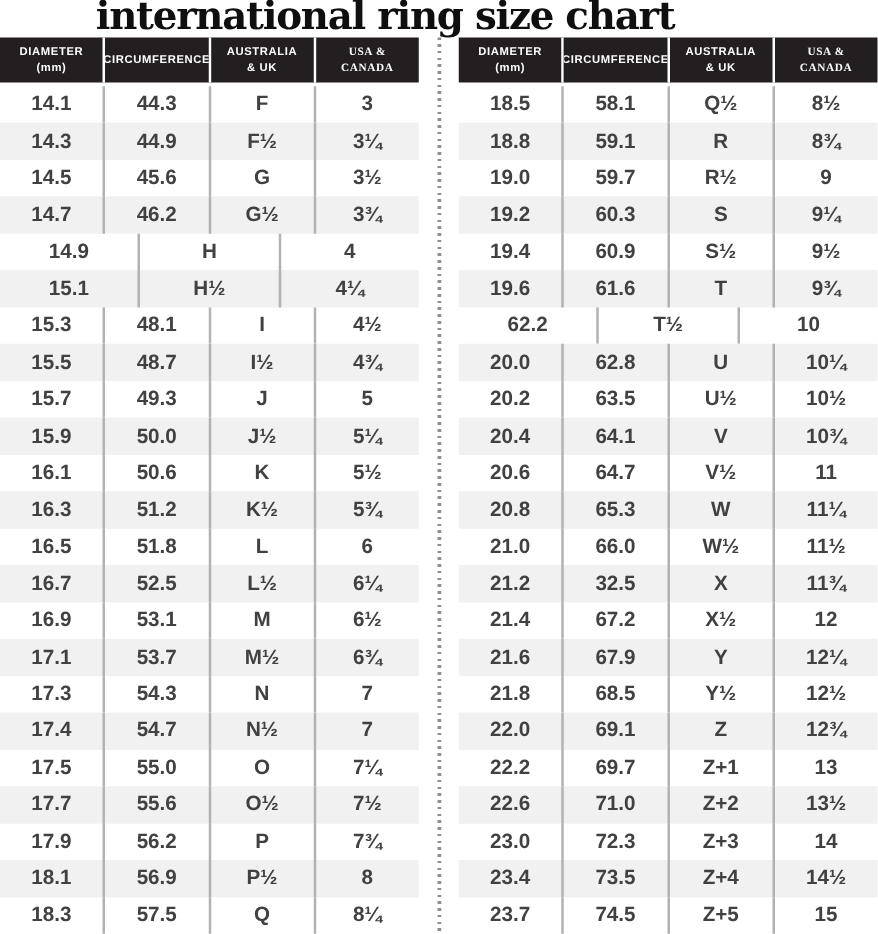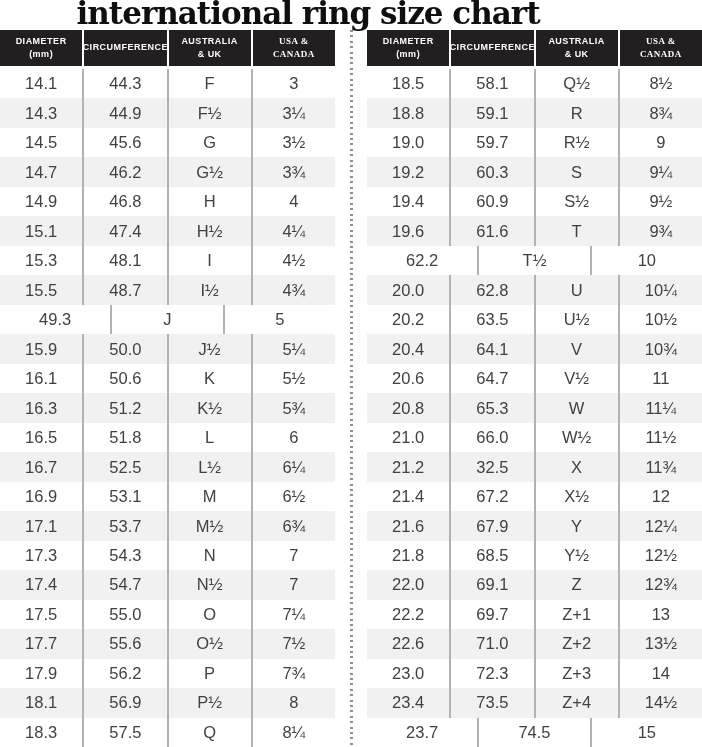--- a/index.html
+++ b/index.html
@@ -53,21 +53,21 @@
     font-size: 9px;
     font-weight: bold;
     letter-spacing: 0.5px;
     line-height: 1.5;
     white-space: pre-line;
     border-right: 2px solid #ffffff;
     overflow: hidden;
   }
   .th:last-child { border-right: none; font-family: Liberation Serif, serif; }
 
-  .tbody { flex: 1; display: flex; flex-direction: column; }
+  .tbody { flex: 1; display: flex; flex-direction: column; font-weight: bold; }
   .tr { flex: 1; display: flex; }
   .tr:nth-child(even) { background: #f1f1f2; }
   .td {
     flex: 1;
     display: flex; align-items: center; justify-content: center;
     font-size: 16.5px;
     color: #414042;
     border-right: 2px solid #b2b2b4;
   }
   .td:last-child { border-right: none; }
@@ -110,43 +110,42 @@
             <div class="td">3½</div>
           </div>
           <div class="tr">
             <div class="td">14.7</div>
             <div class="td">46.2</div>
             <div class="td">G½</div>
             <div class="td">3¾</div>
           </div>
           <div class="tr">
             <div class="td">14.9</div>
-            <div class="td">46.8</div>
             <div class="td">H</div>
             <div class="td">4</div>
           </div>
           <div class="tr">
             <div class="td">15.1</div>
-            <div class="td">47.4</div>
             <div class="td">H½</div>
             <div class="td">4¼</div>
           </div>
           <div class="tr">
             <div class="td">15.3</div>
             <div class="td">48.1</div>
             <div class="td">I</div>
             <div class="td">4½</div>
           </div>
           <div class="tr">
             <div class="td">15.5</div>
             <div class="td">48.7</div>
             <div class="td">I½</div>
             <div class="td">4¾</div>
           </div>
           <div class="tr">
+            <div class="td">15.7</div>
             <div class="td">49.3</div>
             <div class="td">J</div>
             <div class="td">5</div>
           </div>
           <div class="tr">
             <div class="td">15.9</div>
             <div class="td">50.0</div>
             <div class="td">J½</div>
             <div class="td">5¼</div>
           </div>
@@ -373,19 +372,20 @@
           </div>
           <div class="tr">
             <div class="td">23.4</div>
             <div class="td">73.5</div>
             <div class="td">Z+4</div>
             <div class="td">14½</div>
           </div>
           <div class="tr">
             <div class="td">23.7</div>
             <div class="td">74.5</div>
+            <div class="td">Z+5</div>
             <div class="td">15</div>
           </div>
         </div>
     </div>
 
   </div>
 </div>
 
 </body></html>

